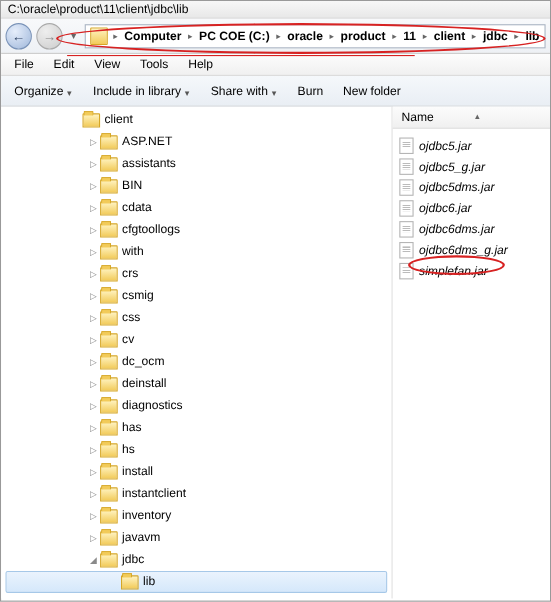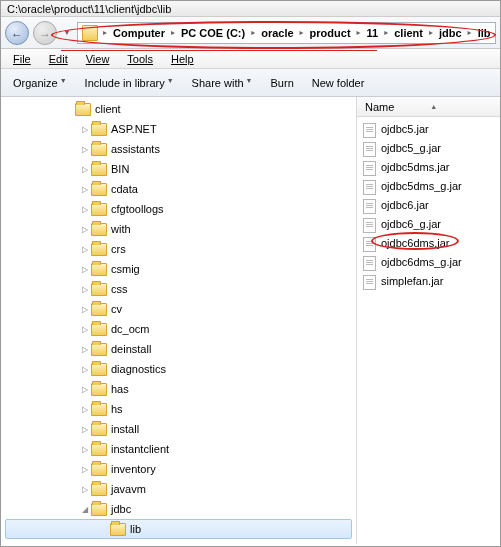--- a/index.html
+++ b/index.html
@@ -10,42 +10,42 @@
 .nav-row { height: 32px; background: linear-gradient(#f8f9fb, #eef1f5); border-bottom: 1px solid #c9c9c9; display: flex; align-items: center; padding: 0 4px; gap: 4px; position: relative; }
 .nav-btn { width: 24px; height: 24px; border-radius: 50%; background: radial-gradient(circle at 35% 30%, #e6eefb, #9fb7da); border: 1px solid #7a93b8; display: flex; align-items: center; justify-content: center; color: #2a3f5f; font-size: 12px; }
 .nav-btn.fwd { background: radial-gradient(circle at 35% 30%, #eee, #ccc); border-color: #aaa; color: #888; }
 .nav-drop { width: 12px; height: 24px; display: flex; align-items: center; justify-content: center; color: #666; font-size: 8px; }
 .addr { flex: 1; height: 22px; background: #fff; border: 1px solid #a8b3c2; display: flex; align-items: center; padding: 0 2px; overflow: hidden; }
 .addr-icon { width: 16px; height: 16px; background: linear-gradient(#fff3c0, #f2cb5a); border: 1px solid #d6a726; border-radius: 1px; margin: 0 2px; flex-shrink: 0; }
 .crumb { display: flex; align-items: center; white-space: nowrap; }
 .crumb span.sep { color: #666; padding: 0 3px; font-size: 8px; }
 .crumb span.seg { padding: 0 3px; font-weight: bold; }
 
-.menu-bar { height: 20px; background: linear-gradient(#fdfdfd, #f0f0f0); border-bottom: 1px solid #d5d5d5; display: flex; align-items: center; padding: 0 4px; gap: 2px; text-decoration: underline; }
+.menu-bar { height: 20px; background: linear-gradient(#fdfdfd, #f0f0f0); border-bottom: 1px solid #d5d5d5; display: flex; align-items: center; padding: 0 4px; gap: 2px; }
 .menu-bar .mi { padding: 2px 8px; }
 
 .toolbar { height: 28px; background: linear-gradient(#f5f8fb, #e9eef4); border-bottom: 1px solid #c8cdd3; display: flex; align-items: center; padding: 0 6px; gap: 6px; }
-.toolbar .tb { padding: 3px 6px; display: flex; align-items: flex-start; gap: 2px; }
+.toolbar .tb { padding: 3px 6px; display: flex; align-items: flex-end; gap: 2px; }
 .toolbar .dd { font-size: 7px; color: #555; }
 
 .content { display: flex; height: calc(547px - 18px - 32px - 20px - 28px - 2px); }
 .tree { width: 356px; background: #fff; overflow-y: auto; overflow-x: hidden; border-right: 1px solid #d9d9d9; padding-top: 2px; }
 .files { flex: 1; background: #fff; }
 
 .tree-row { height: 20px; display: flex; align-items: center; white-space: nowrap; }
 .tree-row .indent { flex-shrink: 0; }
 .tree-row .arrow { width: 12px; font-size: 8px; color: #8a8a8a; text-align: center; flex-shrink: 0; }
 .tree-row .folder { width: 16px; height: 13px; background: linear-gradient(#fff3c0, #f2cb5a); border: 1px solid #d6a726; border-radius: 1px 1px 0 0; margin-right: 4px; flex-shrink: 0; position: relative; }
 .tree-row .folder::before { content: ""; position: absolute; top: -3px; left: 0; width: 7px; height: 3px; background: #f2cb5a; border: 1px solid #d6a726; border-bottom: none; border-radius: 1px 1px 0 0; }
 .tree-row.selected { background: linear-gradient(#eaf3fd, #d5e8fb); border: 1px solid #a6c8e8; border-radius: 2px; margin: 0 4px; padding-left: 0; }
 .tree-row:not(.selected) { padding: 0 4px; }
 
 .files-header { height: 20px; background: linear-gradient(#fcfcfc, #f0f0f0); border-bottom: 1px solid #d9d9d9; display: flex; align-items: center; padding: 0 8px; font-size: 11px; gap: 32px; }
 .files-header .sort { font-size: 7px; color: #666; margin-left: 4px; }
-.file-row { height: 19px; display: flex; align-items: flex-start; padding: 0 6px; gap: 5px; }
+.file-row { height: 19px; display: flex; align-items: center; padding: 0 6px; gap: 5px; font-style: italic; }
 .file-icon { width: 13px; height: 15px; background: #fff; border: 1px solid #b5b5b5; position: relative; flex-shrink: 0; }
 .file-icon::after { content: ""; position: absolute; top: 3px; left: 2px; right: 2px; height: 6px; background: repeating-linear-gradient(#bbb 0, #bbb 1px, transparent 1px, transparent 2px); }
 
 .ann-ellipse { position: absolute; border: 2px solid #d72222; border-radius: 50%; pointer-events: none; z-index: 100; }
 .ann1 { left: 50px; top: 20px; width: 445px; height: 28px; }
 .ann2 { left: 370px; top: 231px; width: 88px; height: 18px; }
 .ann-line { position: absolute; left: 60px; top: 49px; width: 316px; height: 0; border-top: 1.5px solid #d72222; z-index: 100; }
 </style>
 </head>
 <body>
@@ -259,29 +259,21 @@
         <div class="file-row">
           <span class="file-icon"></span>
           <span>ojdbc5_g.jar</span>
         </div>
         <div class="file-row">
           <span class="file-icon"></span>
           <span>ojdbc5dms.jar</span>
         </div>
         <div class="file-row">
           <span class="file-icon"></span>
-          <span>ojdbc5dms_g.jar</span>
-        </div>
-        <div class="file-row">
-          <span class="file-icon"></span>
           <span>ojdbc6.jar</span>
-        </div>
-        <div class="file-row">
-          <span class="file-icon"></span>
-          <span>ojdbc6_g.jar</span>
         </div>
         <div class="file-row">
           <span class="file-icon"></span>
           <span>ojdbc6dms.jar</span>
         </div>
         <div class="file-row">
           <span class="file-icon"></span>
           <span>ojdbc6dms_g.jar</span>
         </div>
         <div class="file-row">

